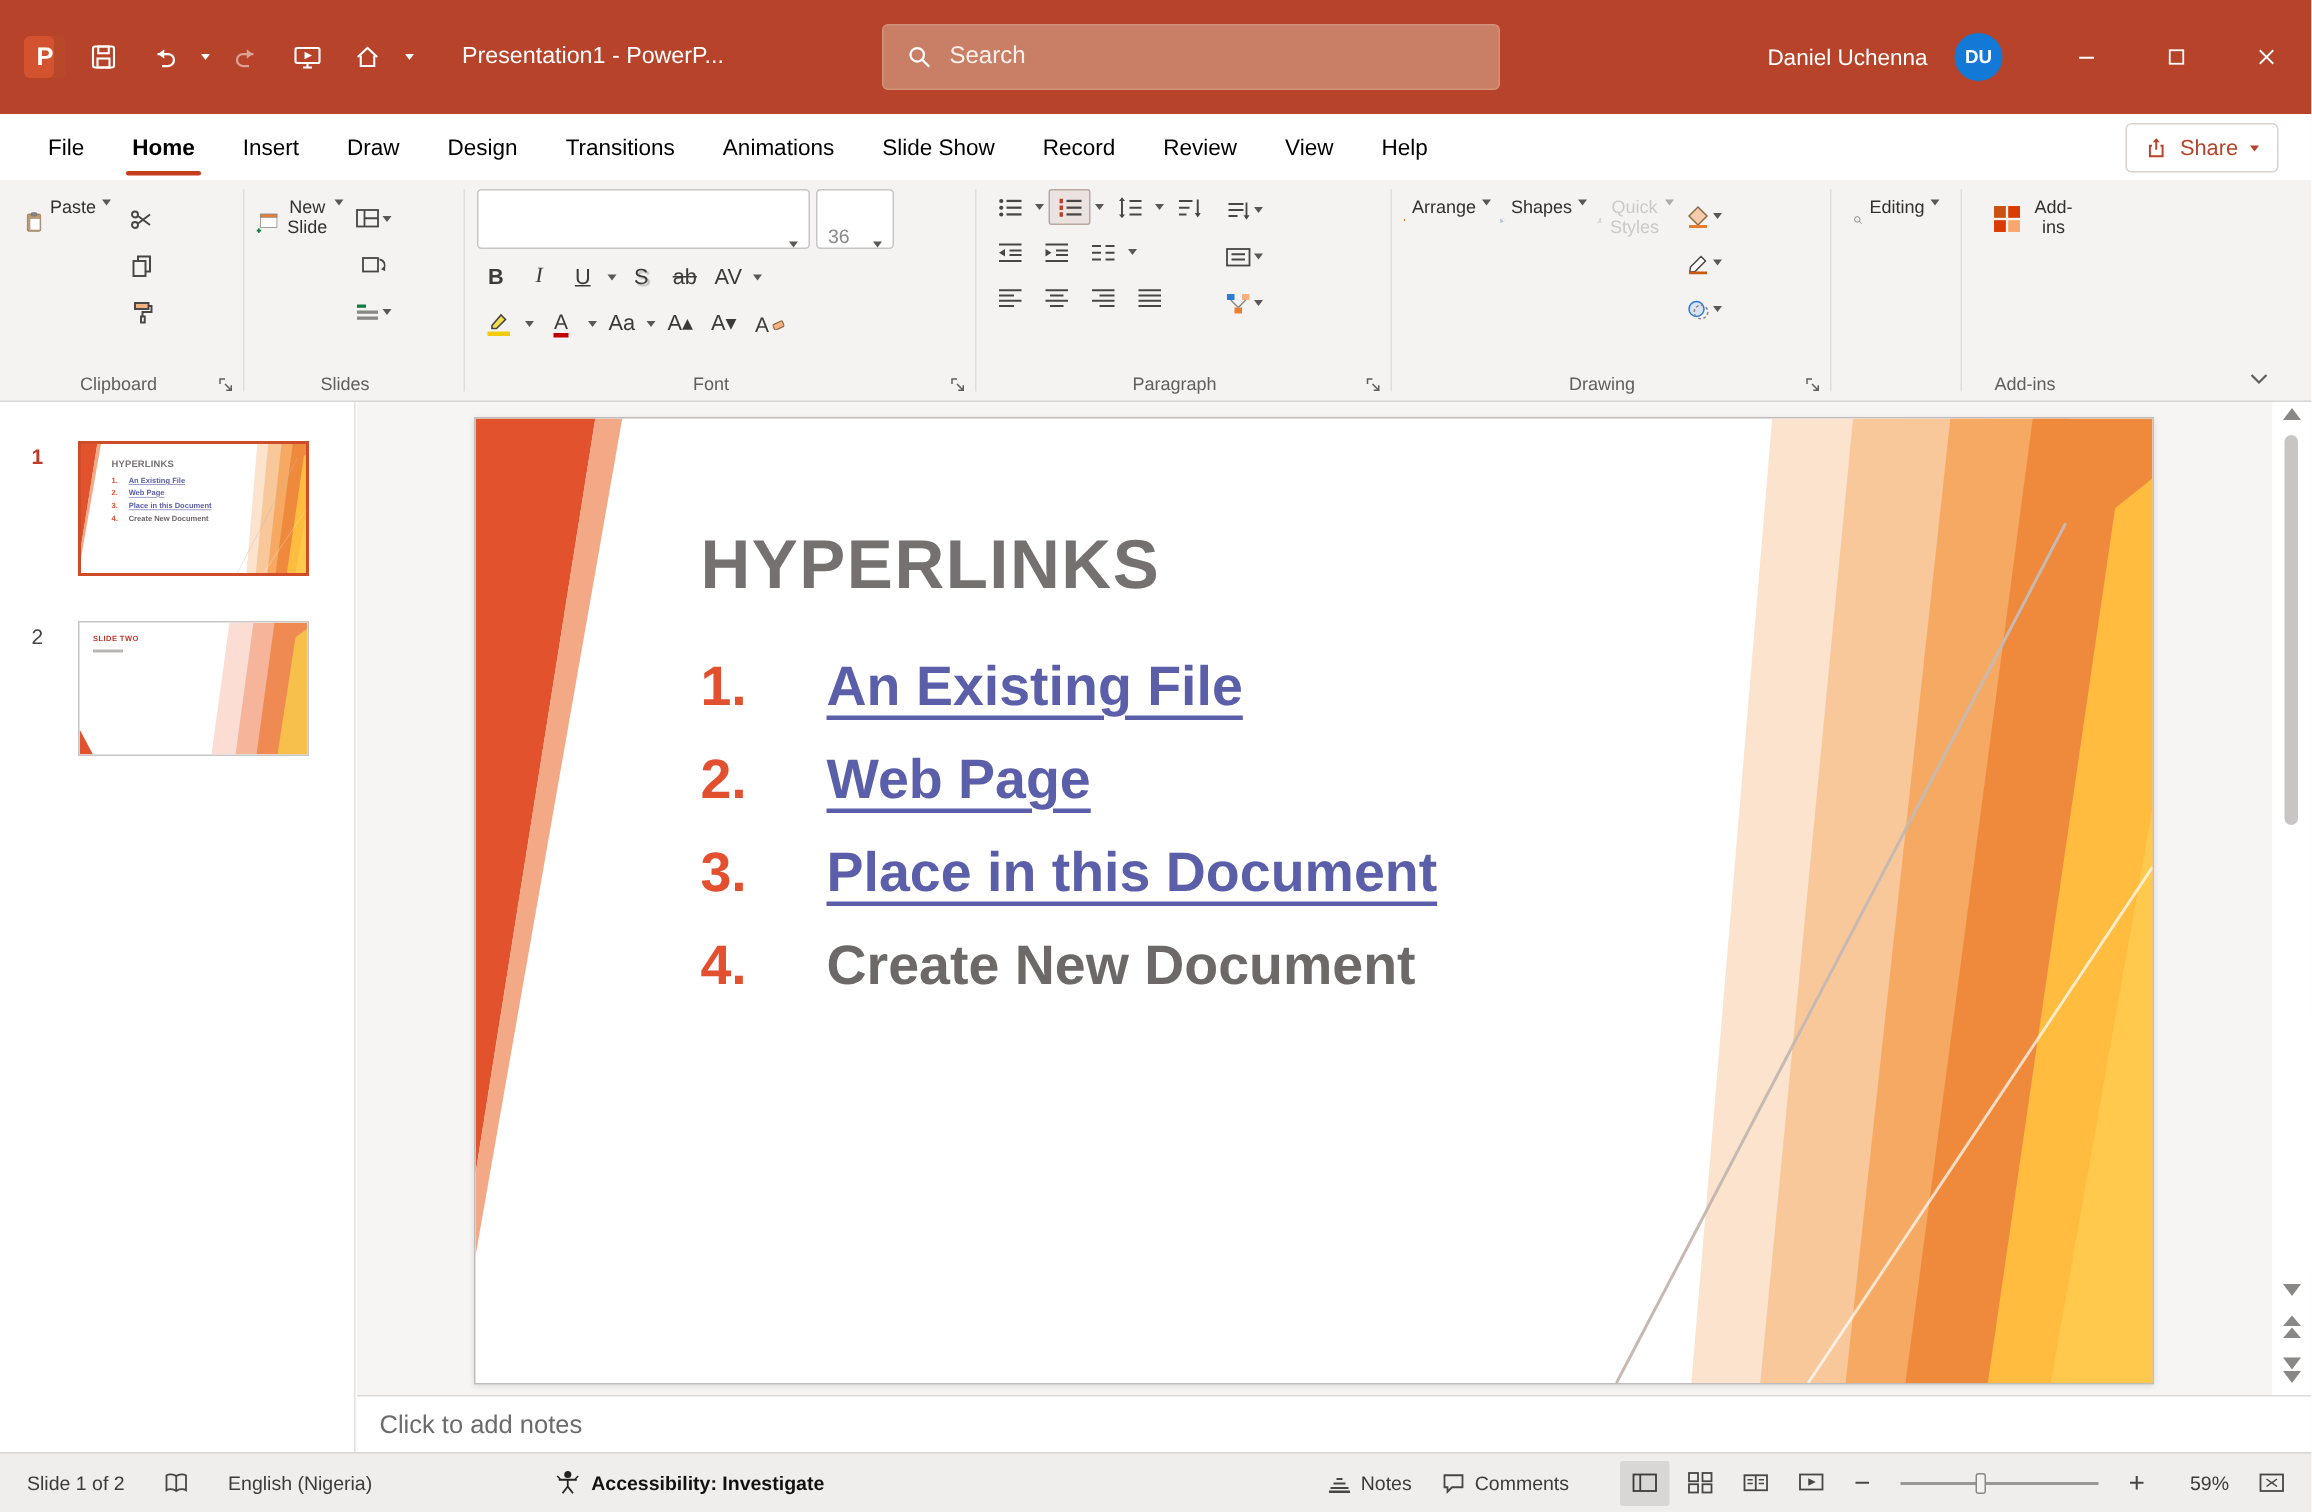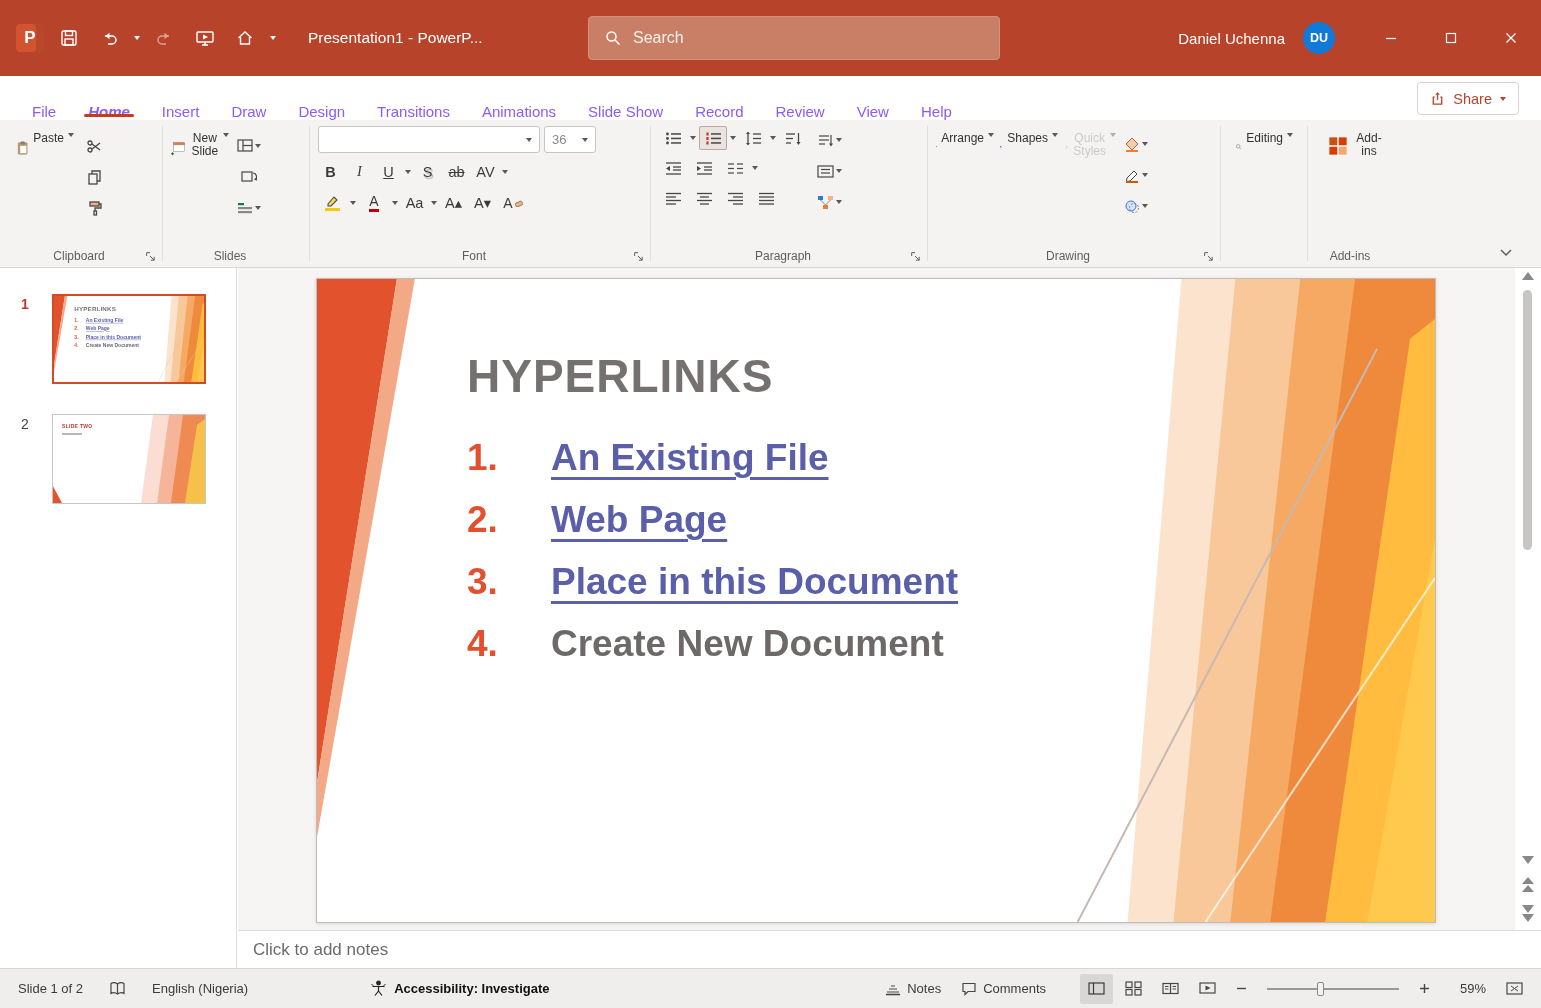--- a/index.html
+++ b/index.html
@@ -19,22 +19,22 @@
   .search{position:absolute;left:588px;top:16px;width:412px;height:44px;background:#C97F66;border:1px solid #D4927B;border-radius:4px;display:flex;align-items:center;gap:12px;padding:0 16px;}
   .search input{flex:1;background:transparent;border:none;outline:none;color:#fff;font-size:16px;font-family:"Liberation Sans",sans-serif;}
   .search input::placeholder{color:#FFF7F4;opacity:.95;}
   .tb-right{margin-left:auto;display:flex;align-items:center;height:100%;}
   .user{font-size:15px;margin-right:18px;}
   .avatar{width:32px;height:32px;border-radius:50%;background:#1279D7;display:flex;align-items:center;justify-content:center;font-size:12.5px;font-weight:bold;margin-right:26px;}
   .win{width:60px;height:100%;display:flex;align-items:center;justify-content:center;cursor:pointer;}
 
   
   .tabrow{position:absolute;top:76px;left:0;right:0;height:44px;background:#fff;display:flex;align-items:stretch;padding-left:16px;}
-  .tab{padding:0 16px;display:flex;align-items:flex-end;font-size:15px;color:#8b5cf6;position:relative;cursor:pointer;white-space:nowrap;}
-  .tab.selected{font-weight:bold;font-style:italic;}
+  .tab{padding:0 16px;display:flex;align-items:center;font-size:15px;color:#000000;position:relative;cursor:pointer;white-space:nowrap;}
+  .tab.selected{font-weight:bold;}
   .tab.selected::after{content:"";position:absolute;left:12px;right:12px;bottom:3px;height:3px;background:#C43E1C;border-radius:2px;}
   .share-btn{position:absolute;right:22px;top:6px;height:33px;border:1px solid #D8D2CF;border-radius:4px;background:#fff;display:flex;align-items:center;gap:8px;padding:0 12px;color:#B7432A;font-size:14.5px;cursor:pointer;}
   .share-btn .chev{border-top-color:#B7432A;}
 
   
   .ribbon{position:absolute;top:120px;left:0;right:0;height:148px;background:#F5F3F2;border-bottom:1px solid #D8D6D4;display:flex;align-items:stretch;padding-left:10px;}
   .rsep{width:1px;background:#E1DFDD;margin:6px 2px;}
   .rgroup{position:relative;padding:6px 6px 22px;}
   .rg-label{position:absolute;bottom:4px;left:0;right:12px;text-align:center;font-size:12px;color:#605E5C;white-space:nowrap;}
   .launcher{position:absolute;right:3px;bottom:4px;width:14px;height:14px;display:flex;align-items:center;justify-content:center;cursor:pointer;}
@@ -42,21 +42,21 @@
   .bigbtn .chev{margin-top:1px;}
   .rg-content{display:flex;gap:6px;height:100%;}
   .smallcol{display:flex;flex-direction:column;gap:7px;padding-top:8px;}
   .sbtn{width:28px;height:24px;display:flex;align-items:center;justify-content:center;gap:2px;cursor:pointer;border:1px solid transparent;border-radius:2px;background:transparent;}
   .sbtn.active{background:#EBE3E0;border-color:#B8A9A2;}
   .disabled{opacity:.45;}
 
   
   .fg{display:flex;flex-direction:column;gap:6px;}
   .fg-row{display:flex;align-items:center;gap:4px;}
-  .combo{background:#fff;border:1px solid #C8C6C4;border-radius:3px;height:27px;display:flex;align-items:center;justify-content:space-between;padding:0 7px;font-size:13px;color:#6b6b6b;cursor:pointer;}
+  .combo{background:#fff;border:1px solid #C8C6C4;border-radius:3px;height:40px;display:flex;align-items:flex-end;justify-content:space-between;padding:0 7px;font-size:13px;color:#6b6b6b;cursor:pointer;}
   .combo.fname{width:222px;}
   .combo.fsize{width:52px;color:#8a8a8a;}
   .tbt{min-width:25px;height:25px;display:flex;align-items:center;justify-content:center;font-size:14.5px;color:#3b3a39;background:transparent;border:none;cursor:pointer;padding:0 3px;font-family:"Liberation Sans",sans-serif;}
   .tbt.b{font-weight:bold;}
   .tbt.i{font-style:italic;font-family:"Liberation Serif",serif;}
   .tbt.u{text-decoration:underline;}
   .tbt.s{text-shadow:1.5px 1.5px 1px #b5b3b1;}
   .tbt.strike{text-decoration:line-through;}
   .redbar{display:inline-block;border-bottom:3px solid #C00000;line-height:15px;}
   .grnbar{display:inline-block;border-bottom:3px solid #F2CC0C;line-height:14px;}

